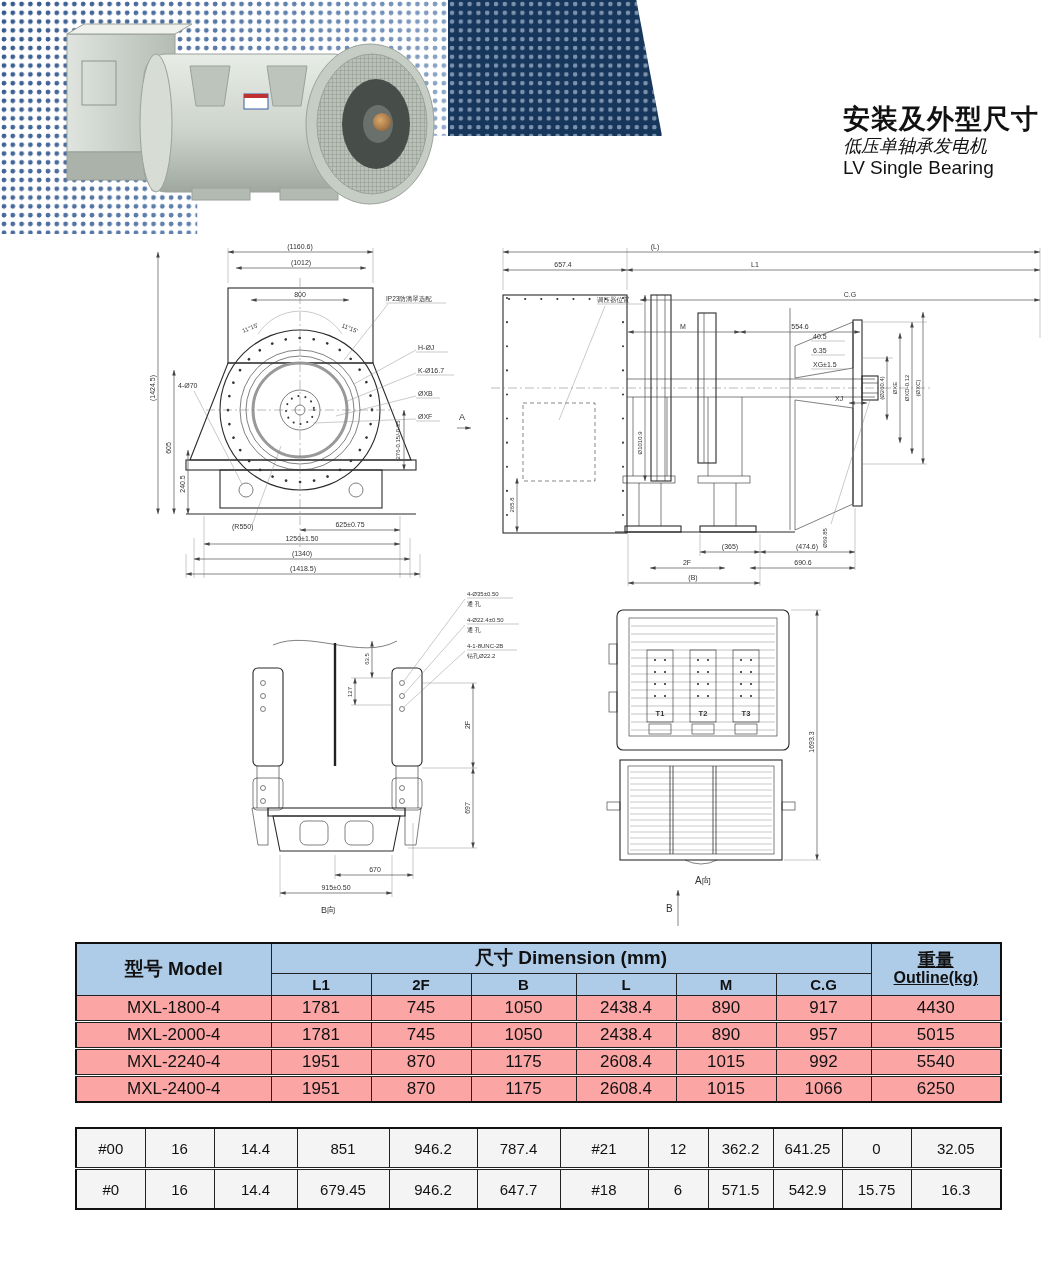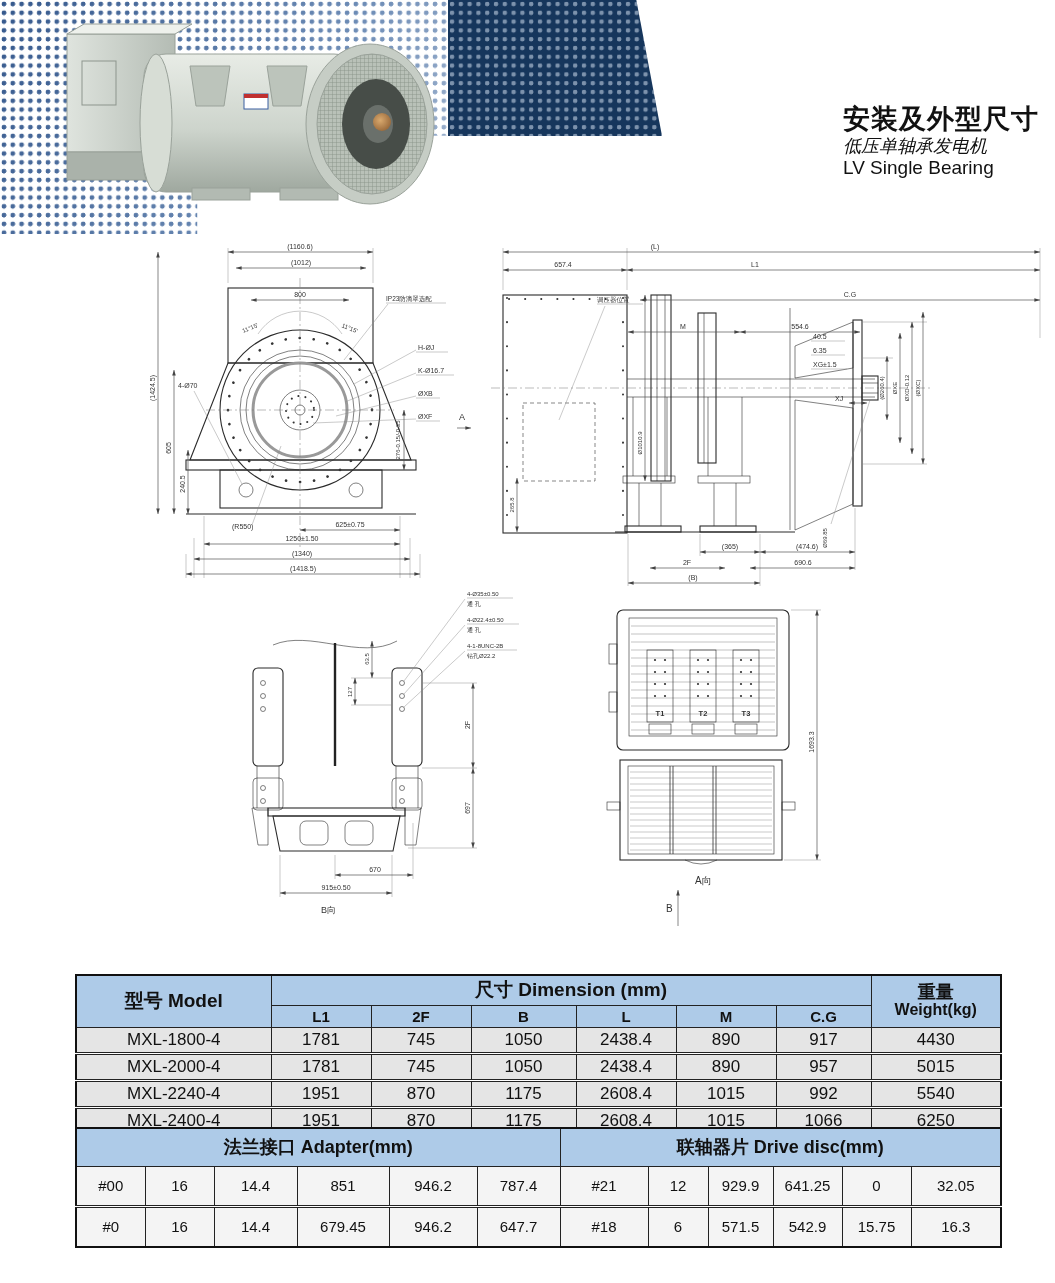--- a/index.html
+++ b/index.html
@@ -42,33 +42,33 @@
   .dsh{stroke:#555;stroke-width:.7;fill:none;stroke-dasharray:4 3;}
   .bolt{stroke:#333;stroke-width:2.6;fill:none;stroke-linecap:round;stroke-dasharray:0.1 14;}
   text.d{font-size:7px;}
   text.d6{font-size:6px;}
   text.note{font-size:6.5px;}
 
   
   table{border-collapse:collapse;table-layout:fixed;position:absolute;left:75px;width:925px;
         border:2px solid #111;text-align:center;}
   td,th{border:1px solid #222;padding:0;overflow:hidden;white-space:nowrap;}
-  .t-dim{top:974px;padding-left:24px;}
+  .t-dim{top:942px;padding-left:24px;}
   .t-adp{top:1127px;}
   .hb{background:#aecbe8;}
-  .t-dim td{background:#e5e5e5;font-size:17px;height:24px;}
+  .t-dim td{background:#fca5a5;font-size:17px;height:24px;}
   .t-dim th{font-weight:bold;}
   .t-dim .rh1{height:30px;font-size:19px;}
   .t-dim .rh2{height:22px;font-size:15px;}
   .t-dim tbody tr+tr td{border-top:3px double #222;}
   .t-adp th{font-size:18px;}
   .t-adp .ch td{background:#f4f4f4;font-size:16px;height:38px;font-weight:normal;}
   .t-adp tbody td{background:#f4f4f4;font-size:15px;height:38px;}
   .t-adp tbody tr+tr td{border-top:3px double #222;}
-  .wcell{line-height:1.05;font-size:16px;}
+  .wcell{line-height:1.05;font-size:16px;text-decoration:underline;}
   .wcell .zh{font-size:18px;font-weight:bold;}
 </style>
 </head>
 <body>
 
 <div class="navy-shape"></div>
 <div class="halftone"></div>
 <div class="navy-dots"></div>
 
 <svg class="photo" viewBox="0 0 388 205">
@@ -507,21 +507,21 @@
       <col style="width:100px">
       <col style="width:95px">
       <col style="width:130px">
   </colgroup>
   <thead>
     <tr class="rh1">
       <th class="hb" rowspan="2">型号  Model</th>
       <th class="hb" colspan="6">尺寸 Dimension (mm)</th>
       <th class="hb wcell" rowspan="2">
         <div class="zh">重量</div>
-        <div>Weight(kg)</div>
+        <div>Outline(kg)</div>
       </th>
     </tr>
     <tr class="rh2">
       <th class="hb">L1</th>
       <th class="hb">2F</th>
       <th class="hb">B</th>
       <th class="hb">L</th>
       <th class="hb">M</th>
       <th class="hb">C.G</th>
     </tr>
@@ -579,36 +579,32 @@
     <col style="width:88px">
       <col style="width:83px">
       <col style="width:88px">
       <col style="width:60px">
     <col style="width:65px">
       <col style="width:69px">
       <col style="width:69px">
       <col style="width:90px">
   </colgroup>
   <thead>
-    <tr style="height:38px">
-      <th class="hb" colspan="6">法兰接口  Adapter(mm)</th>
-      <th class="hb" colspan="6">联轴器片  Drive disc(mm)</th>
-    </tr>
   </thead>
   <tbody>
     <tr>
       <td>#00</td>
       <td>16</td>
       <td>14.4</td>
       <td>851</td>
       <td>946.2</td>
       <td>787.4</td>
       <td>#21</td>
       <td>12</td>
-      <td>929.9</td>
+      <td>362.2</td>
       <td>641.25</td>
       <td>0</td>
       <td>32.05</td>
     </tr>
     <tr>
       <td>#0</td>
       <td>16</td>
       <td>14.4</td>
       <td>679.45</td>
       <td>946.2</td>

